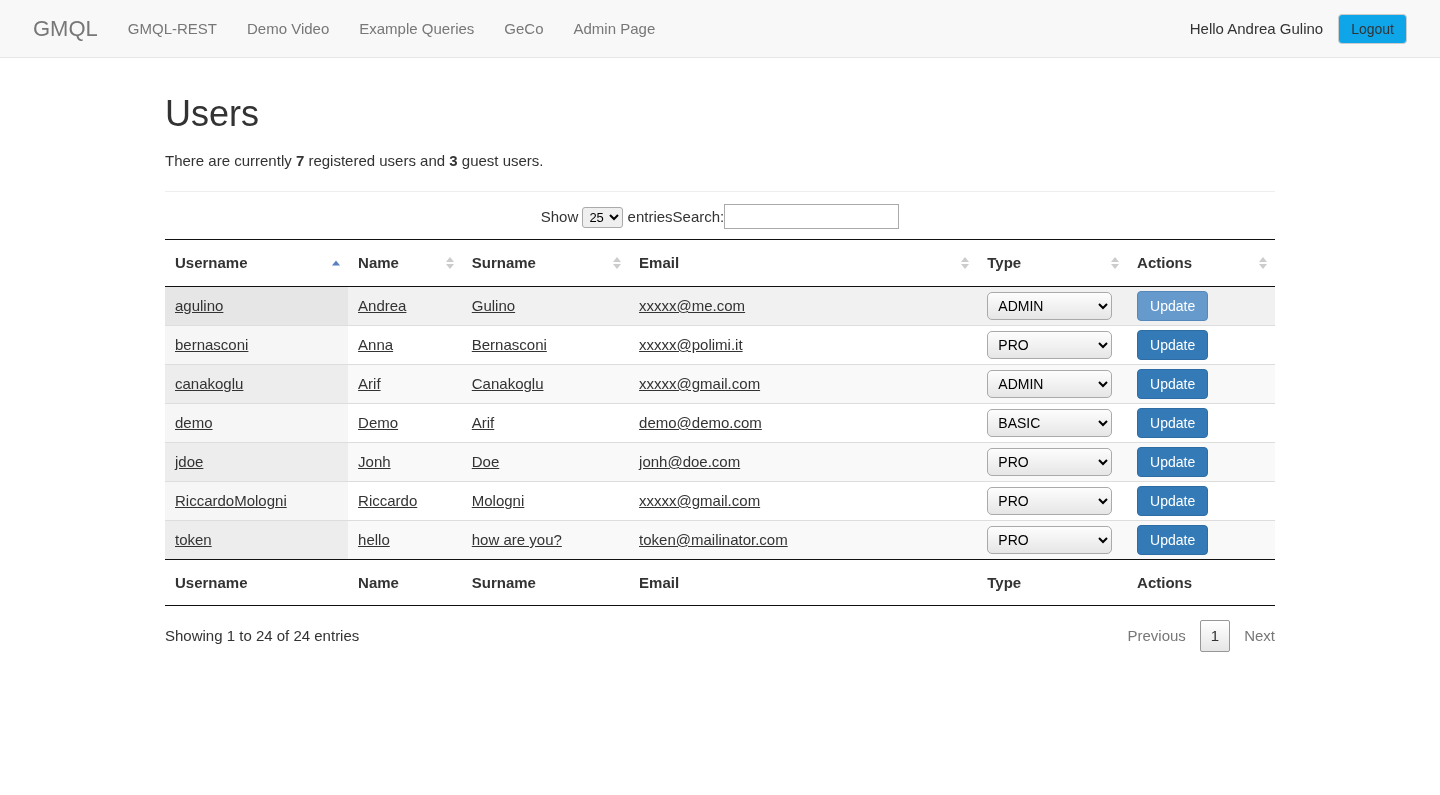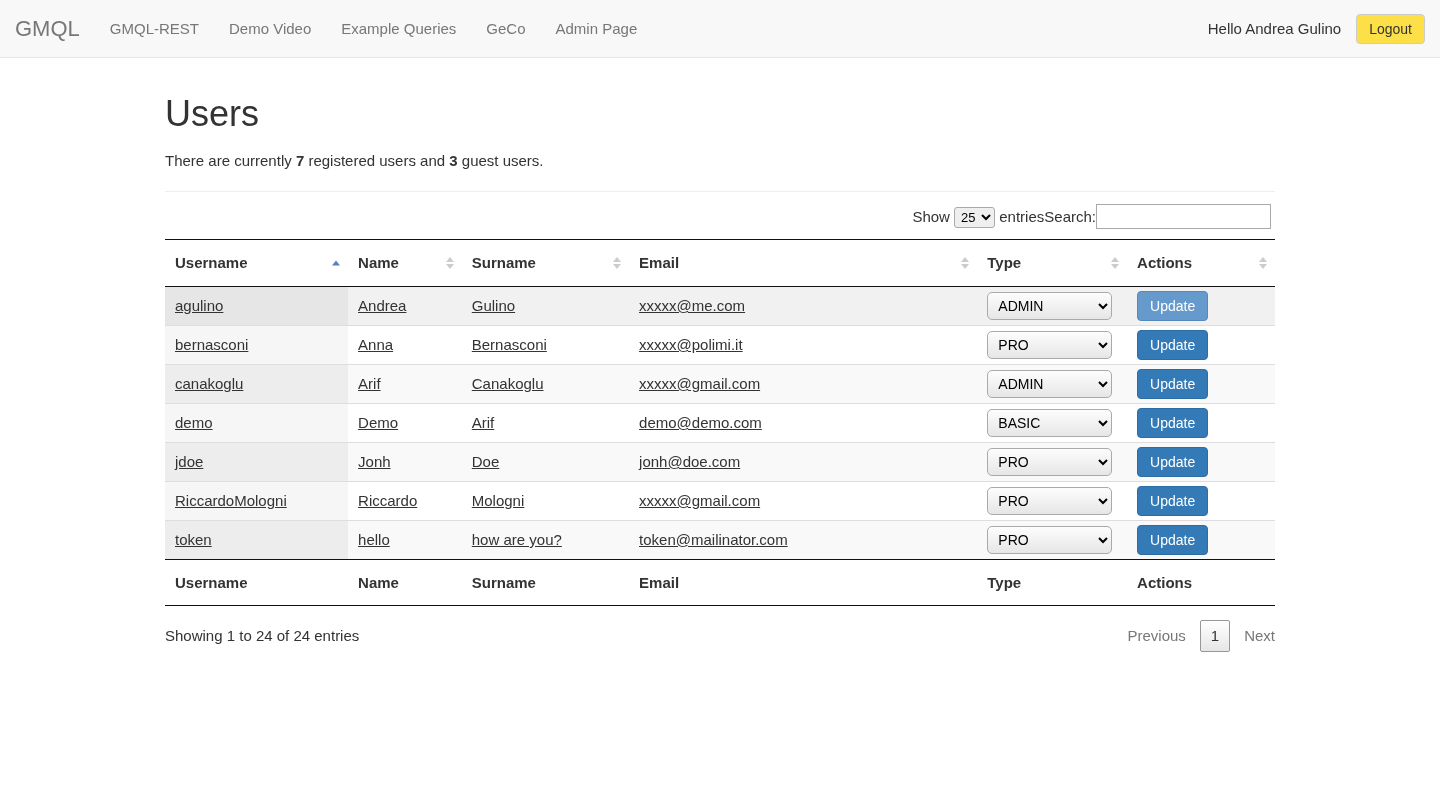--- a/index.html
+++ b/index.html
@@ -12,57 +12,57 @@
     background: #fff;
   }
 
   
   .navbar {
     background: #f8f8f8;
     border-bottom: 1px solid #e7e7e7;
     min-height: 50px;
     display:flex;
     align-items:center;
-    padding: 0 15px;
+    padding: 0 33px;
   }
   .navbar-brand {
     font-size: 22px;
     color: #777;
     font-weight: 500;
     padding: 13px 15px 13px 0;
     cursor:pointer;
   }
   .nav { display:flex; list-style:none; margin:0; padding:0; }
   .nav li a {
     display:block;
     padding: 15px;
     color:#777;
     text-decoration:none;
     font-size:15px;
   }
   .navbar-right { margin-left:auto; display:flex; align-items:center; }
   .navbar-text { color:#333; margin-right:15px; font-size:15px;margin-left:28px; }
   .btn-default {
-    background:#fde047;
+    background:#0ea5e9;
     border:1px solid #ccc;
     color:#333;
     padding:6px 12px;
     border-radius:4px;
     font-size:14px;
     cursor:pointer;
   }
 
   
   .container { width: 1140px; margin: 0 auto; padding: 0 15px; }
   h1.page-title { font-size:36px; font-weight:500; margin: 30px 0 10px 0; }
   .subtitle { font-size:15px; margin: 0 0 20px 0; }
   hr { border:none; border-top:1px solid #eee; margin: 0 0 12px 0; }
 
   
-  .dt-controls { display:flex; justify-content:flex-end; align-items:center; margin: 10px 4px; font-size:15px; }
+  .dt-controls { display:flex; justify-content:center; align-items:center; margin: 10px 4px; font-size:15px; }
   .dt-length select { border:1px solid #aaa; border-radius:3px; padding:1px 2px; font-size:13px; background:#efefef; }
   .dt-search label { display:flex; align-items:center; gap:0; }
   .dt-search input { border:1px solid #aaa; padding:4px 6px; width:175px; }
 
   
   table.datatable {
     width:100%;
     border-collapse: collapse;
     border-top:1px solid #111;
     border-bottom:1px solid #111;

